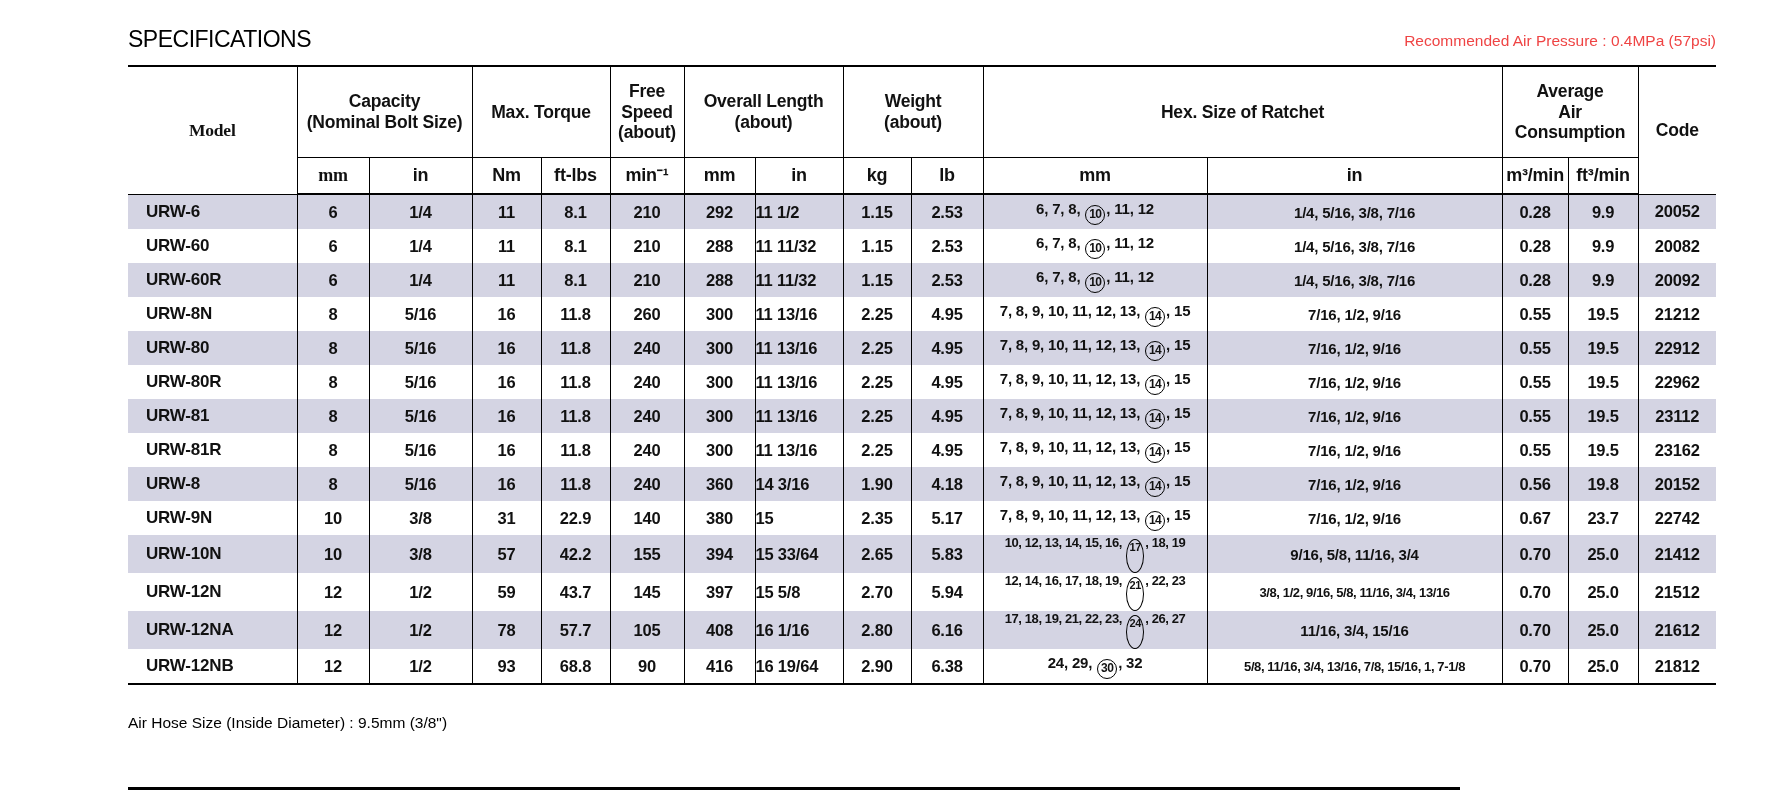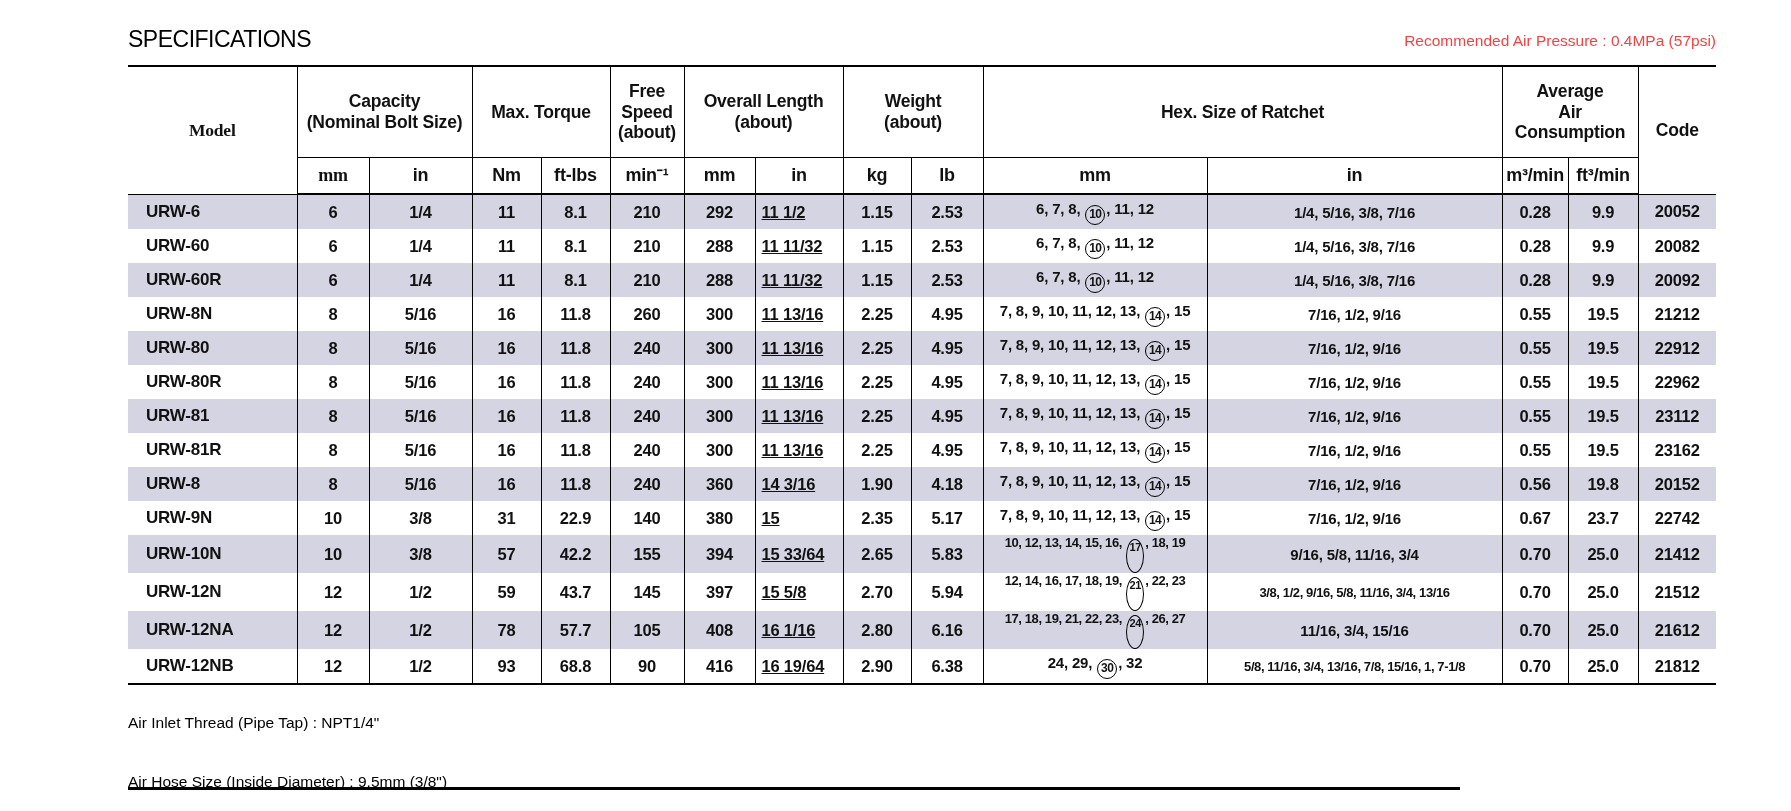--- a/index.html
+++ b/index.html
@@ -19,21 +19,21 @@
   thead tr.units th{height:35px;font-size:18px;}
   thead th:first-child, thead td:first-child{border-left:none;font-family:Liberation Serif, serif;}
   thead th:last-child{border-right:none;}
   thead tr.units th{border-bottom:2.5px solid #000;}
   tbody td{height:34px;font-size:16.5px;font-weight:700;
            border-left:1px solid #000;border-right:1px solid #000;}
   tbody td:first-child{border-left:none;}
   tbody td:last-child{border-right:none;}
   tbody tr.stripe td{background:#d4d4e3;}
   td.model{text-align:left;padding-left:18px;font-size:17px;}
-  td.left{text-align:left;padding-left:6px;text-decoration:underline;}
+  td.left{text-align:left;}
   td.hex{font-size:15px;}
   td.hex.cond{font-size:13px;letter-spacing:-0.4px;}
   .circled{display:inline-block;box-sizing:border-box;width:20px;height:20px;line-height:17px;
            border:1.6px solid #000;border-radius:50%;font-size:12px;text-align:center;
            vertical-align:-4px;letter-spacing:-0.5px;margin:0 1px;}
   td.hex.cond .circled{width:18px;height:34px;line-height:15px;font-size:11px;vertical-align:-4px;}
   .footnotes{position:absolute;left:128px;top:674px;font-size:15.5px;line-height:19.5px;
              color:#000;white-space:pre-wrap;}
   .bottom-rule{position:absolute;left:128px;top:787px;width:1332px;height:3px;background:#000;}
 </style>
@@ -334,19 +334,18 @@
           <td class="hex cond">5/8, 11/16, 3/4, 13/16, 7/8, 15/16, 1, 7-1/8</td>
           <td>0.70</td>
           <td>25.0</td>
           <td>21812</td>
         </tr>
       </tbody>
   </table>
 </div>
 
 <div class="footnotes">
-  <div>Air Inlet Thread (Pipe Tap) : NPT1/4"</div>
   <div>Air Hose Size (Inside Diameter) : 9.5mm (3/8")</div>
   
   
 </div>
 
 <div class="bottom-rule"></div>
 
 </body></html>

